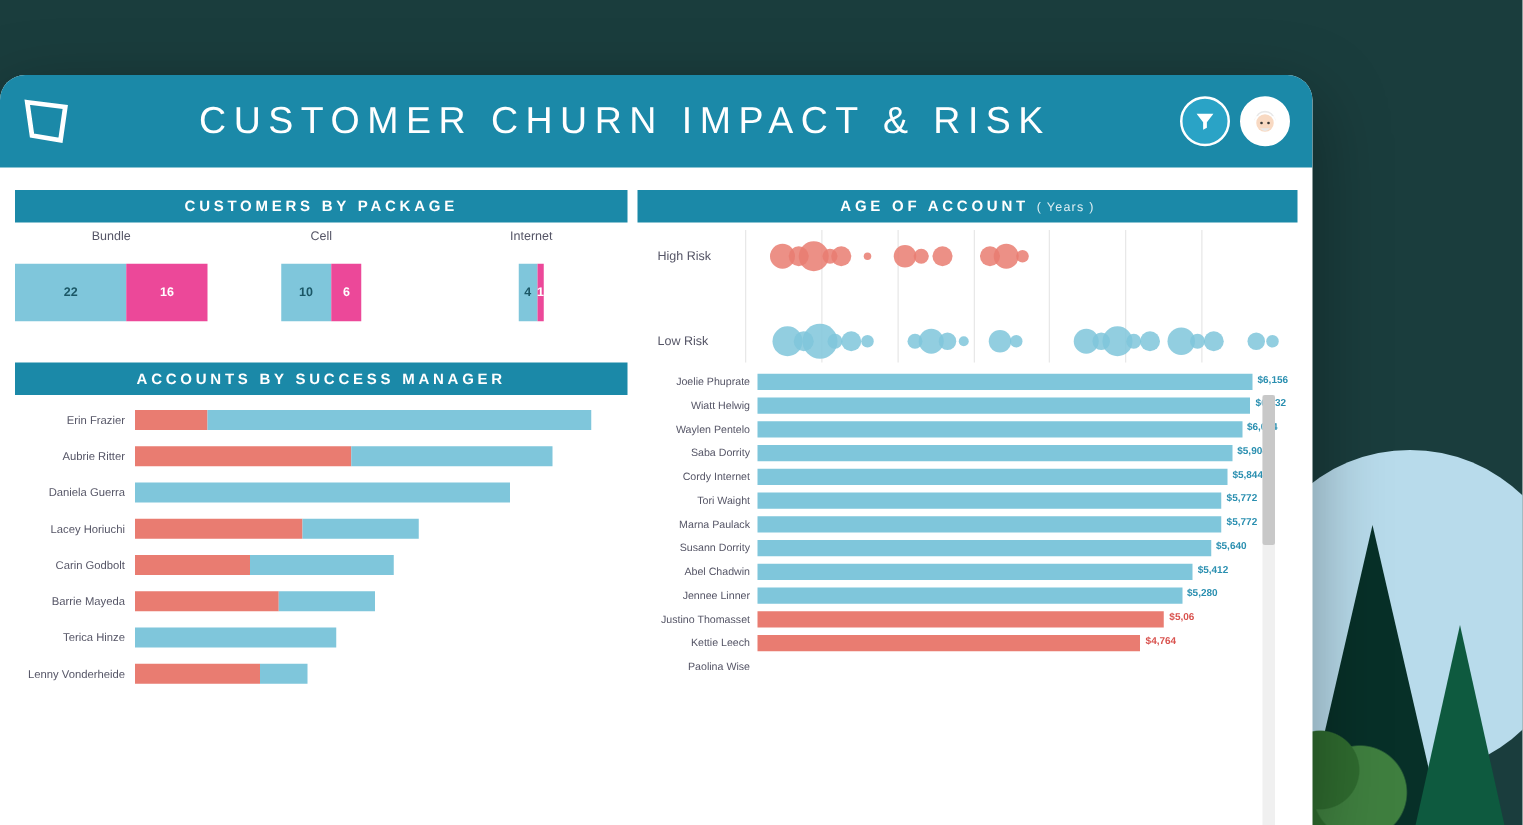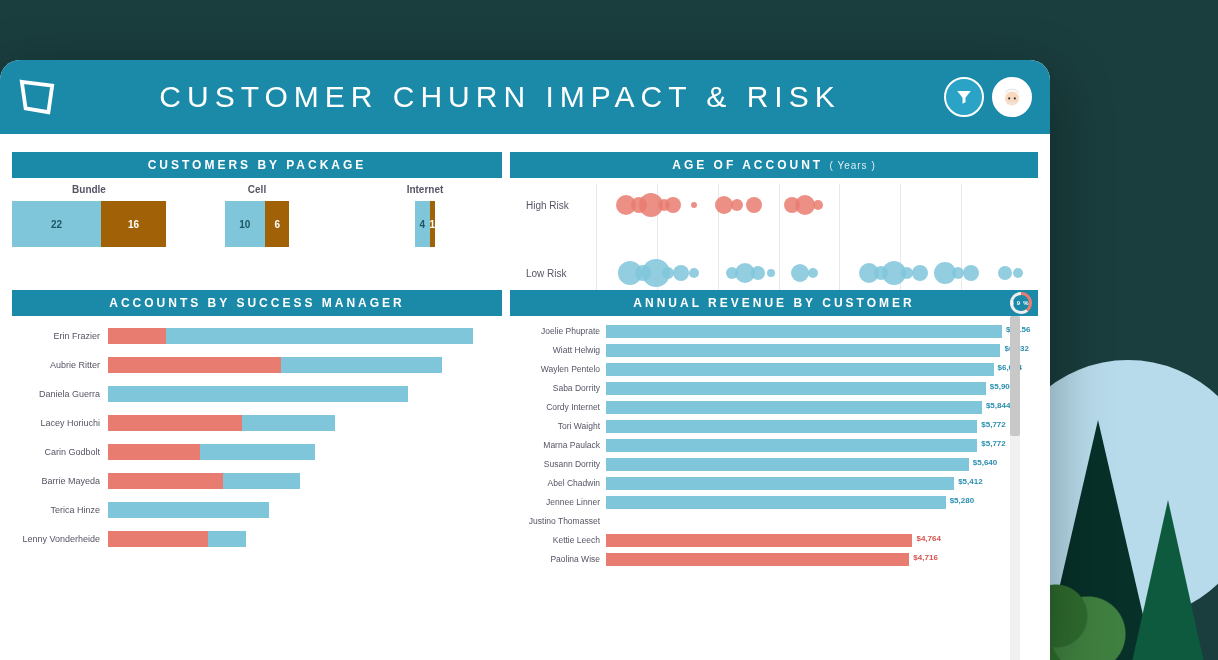--- a/index.html
+++ b/index.html
@@ -86,27 +86,27 @@
     font-size: 12px; font-weight: 600; letter-spacing: 3px;
     position: relative;
   }
   .panel-title .sub { font-weight: 300; letter-spacing: 1px; font-size: 10px; opacity: .85; }
 
   
   .pkg-row { display: flex; gap: 14px; padding-top: 6px; }
   .pkg {
     flex: 1; display: flex; flex-direction: column; align-items: center;
   }
-  .pkg-label { font-size: 10px; color: #556; font-weight: 700; margin-bottom: 6px; }
+  .pkg-label { font-size: 10px; color: #556; font-weight: 400; margin-bottom: 16px; }
   .pkg-bar {
     display: flex; width: 100%; height: 46px;
     font-size: 10px; color: #fff;
   }
   .pkg-a { background: #7fc6db; display: flex; align-items: center; justify-content: center; color: #1b5766; font-weight: 700; }
-  .pkg-b { background: #a16207; display: flex; align-items: center; justify-content: center; font-weight: 700; }
+  .pkg-b { background: #ec4899; display: flex; align-items: center; justify-content: center; font-weight: 700; }
 
   
   .age-body { flex: 1; padding: 10px 16px 0 16px; display: flex; flex-direction: column; gap: 34px; position: relative; }
   .age-row { display: flex; align-items: center; height: 34px; }
   .age-label { width: 70px; font-size: 10px; color: #556; }
   .age-strip { flex: 1; position: relative; height: 100%; }
   .dot { position: absolute; top: 50%; border-radius: 50%; transform: translate(-50%,-50%); opacity: .85; }
   .dot.h { background: #e97c71; }
   .dot.l { background: #7fc6db; }
   .age-grid {
@@ -336,26 +336,20 @@
             <div class="mgr-name">Lenny Vonderheide</div>
             <div class="mgr-bar">
               <div class="mgr-a" style="width: 26%;"></div>
               <div class="mgr-b" style="width: 10%;"></div>
             </div>
           </div>
         </div>
     </div>
 
     <div class="panel panel4">
-      <div class="panel-title">
-        <span>ANNUAL REVENUE BY CUSTOMER</span>
-        <div class="gauge">
-            <span>39%</span>
-          </div>
-      </div>
       <div class="rev-body" id="rev-body">
           <div class="rev-row">
             <div class="rev-name">Joelie Phuprate</div>
             <div class="rev-bar-wrap">
               <div class="rev-bar" style="width: 100%;"></div>
               <div class="rev-val norm" style="left: calc(100% + 4px);">$6,156</div>
             </div>
           </div>
           <div class="rev-row">
             <div class="rev-name">Wiatt Helwig</div>
@@ -415,34 +409,34 @@
           </div>
           <div class="rev-row">
             <div class="rev-name">Jennee Linner</div>
             <div class="rev-bar-wrap">
               <div class="rev-bar" style="width: 85.77%;"></div>
               <div class="rev-val norm" style="left: calc(85.77% + 4px);">$5,280</div>
             </div>
           </div>
           <div class="rev-row">
             <div class="rev-name">Justino Thomasset</div>
+            <div class="rev-bar-wrap">
+              <div class="rev-bar risk" style="width: 82.1962%;"></div>
+              <div class="rev-val risk" style="left: calc(82.1962% + 4px);">$5,06</div>
+            </div>
           </div>
           <div class="rev-row">
             <div class="rev-name">Kettie Leech</div>
             <div class="rev-bar-wrap">
               <div class="rev-bar risk" style="width: 77.3879%;"></div>
               <div class="rev-val risk" style="left: calc(77.3879% + 4px);">$4,764</div>
             </div>
           </div>
           <div class="rev-row">
             <div class="rev-name">Paolina Wise</div>
-            <div class="rev-bar-wrap">
-              <div class="rev-bar risk" style="width: 76.6082%;"></div>
-              <div class="rev-val risk" style="left: calc(76.6082% + 4px);">$4,716</div>
-            </div>
           </div>
         </div>
       <div class="scroll-track">
         <div class="scroll-thumb"></div>
       </div>
     </div>
 
   </div>
 </div>
 

